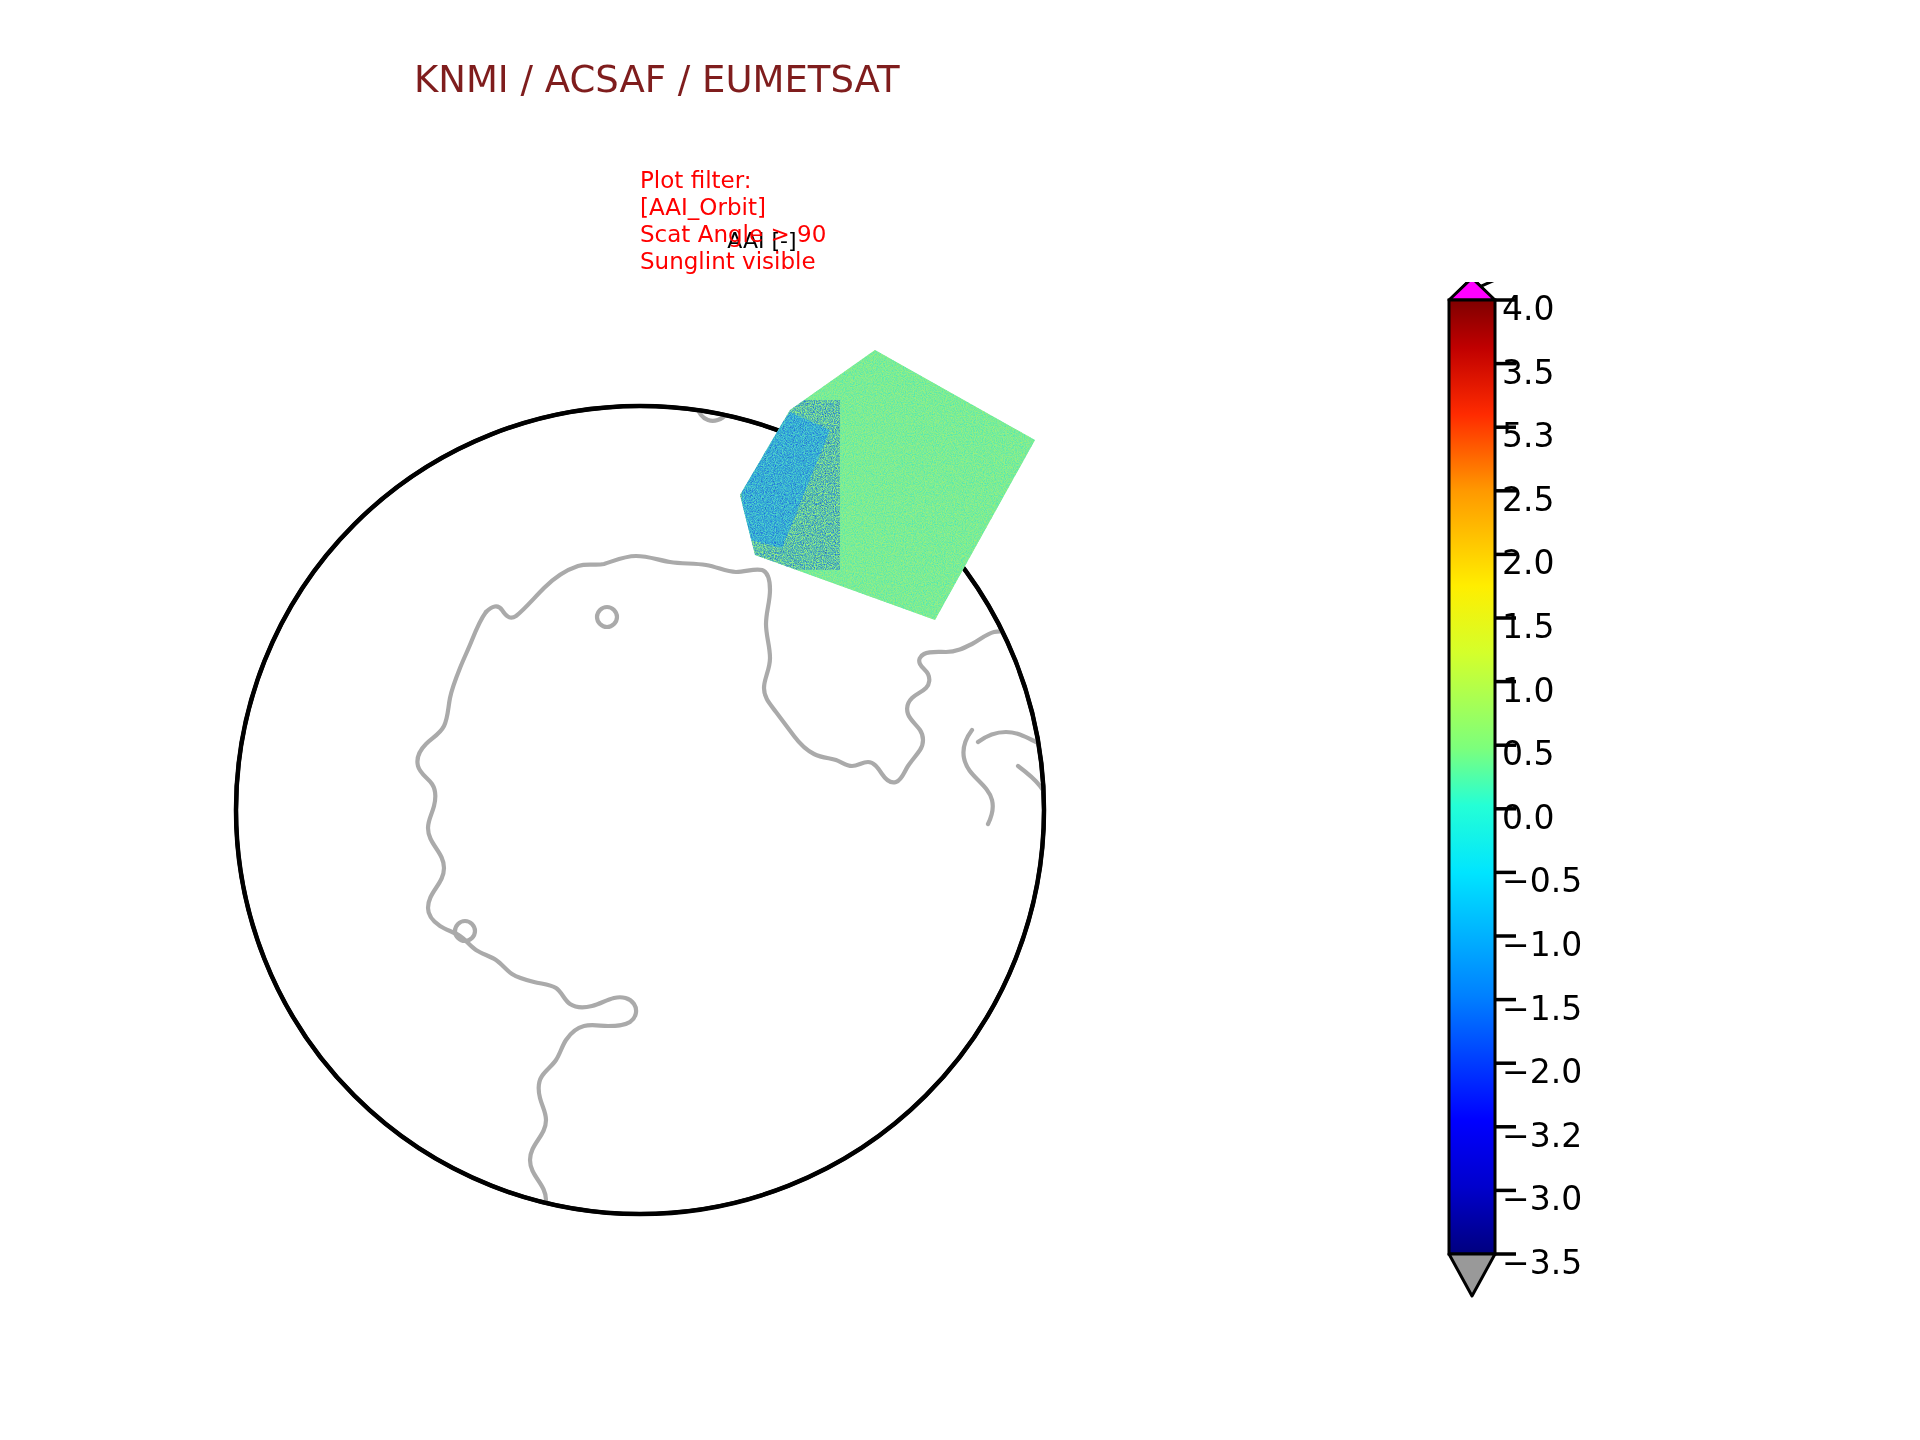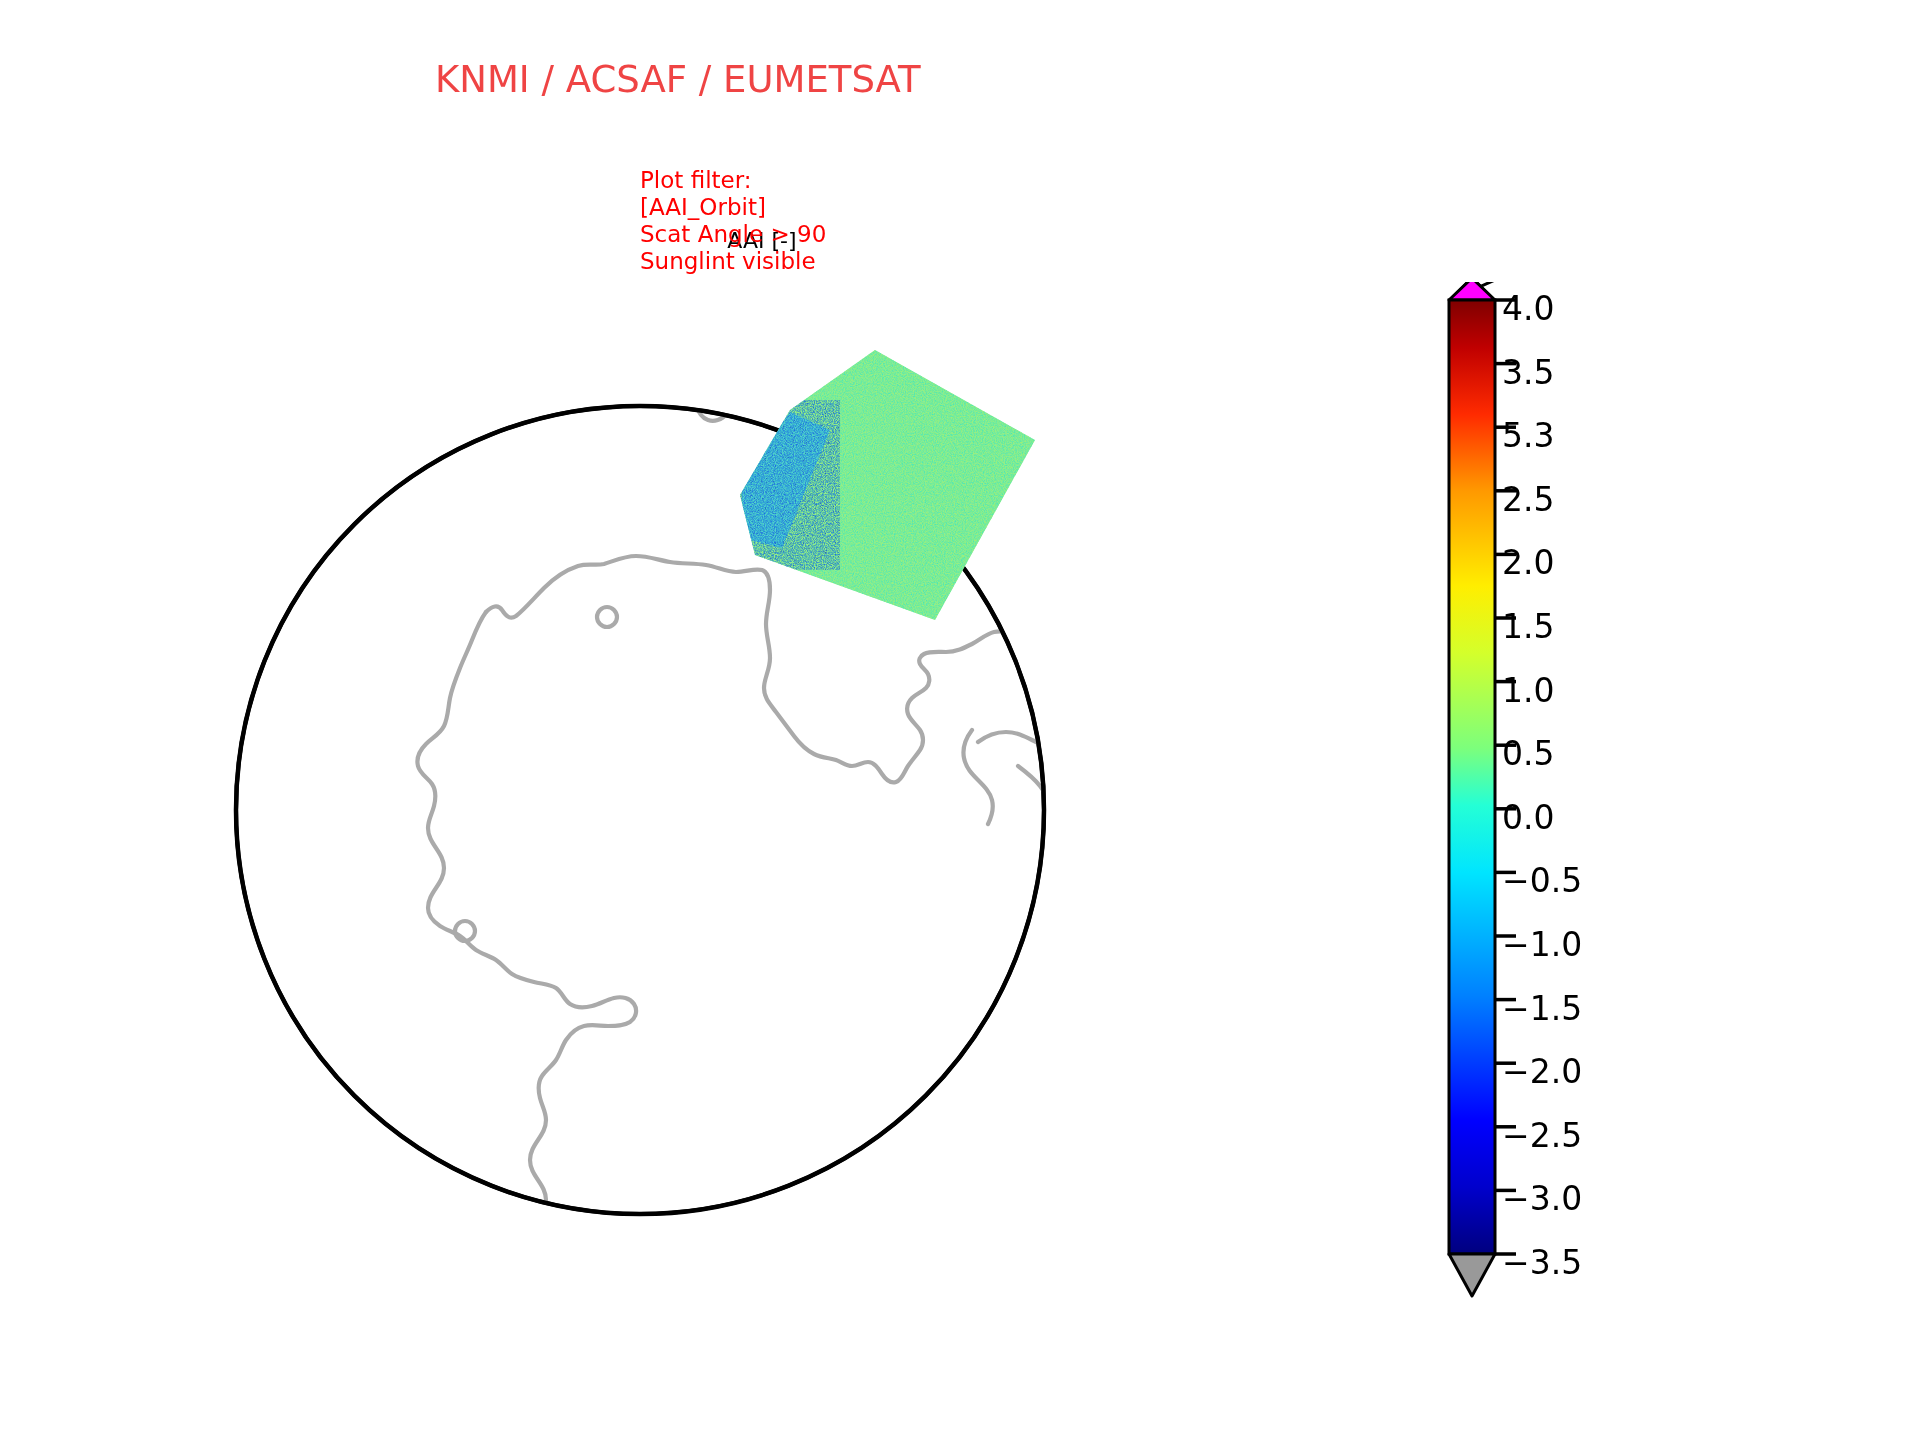--- a/index.html
+++ b/index.html
@@ -22,24 +22,23 @@
     width: 1920px;
     height: 1440px;
   }
 
   
   .org-header {
     position: absolute;
     left: 414px;
     top: 58px;
     font-size: 37px;
-    color: #ef4444;
+    color: #7f1d1d;
     white-space: nowrap;
     letter-spacing: 0px;
-    margin-left: 21px;
   }
 
   .created-block {
     position: absolute;
     right: 947px;
     top: 58px;
     width: 330px;
     text-align: center;
     font-size: 19px;
     line-height: 25px;
@@ -477,19 +476,19 @@
       <div class="cb-ticklabel" style="top:208.8px">2.5</div>
       <div class="cb-ticklabel" style="top:272.4px">2.0</div>
       <div class="cb-ticklabel" style="top:336px">1.5</div>
       <div class="cb-ticklabel" style="top:399.6px">1.0</div>
       <div class="cb-ticklabel" style="top:463.2px">0.5</div>
       <div class="cb-ticklabel" style="top:526.8px">0.0</div>
       <div class="cb-ticklabel" style="top:590.4px">−0.5</div>
       <div class="cb-ticklabel" style="top:654px">−1.0</div>
       <div class="cb-ticklabel" style="top:717.6px">−1.5</div>
       <div class="cb-ticklabel" style="top:781.2px">−2.0</div>
-      <div class="cb-ticklabel" style="top:844.8px">−2.5</div>
+      <div class="cb-ticklabel" style="top:844.8px">−3.2</div>
       <div class="cb-ticklabel" style="top:908.4px">−3.0</div>
       <div class="cb-ticklabel" style="top:972px">−3.5</div>
     </div>
   </div>
 
 </div>
 
 </body></html>

